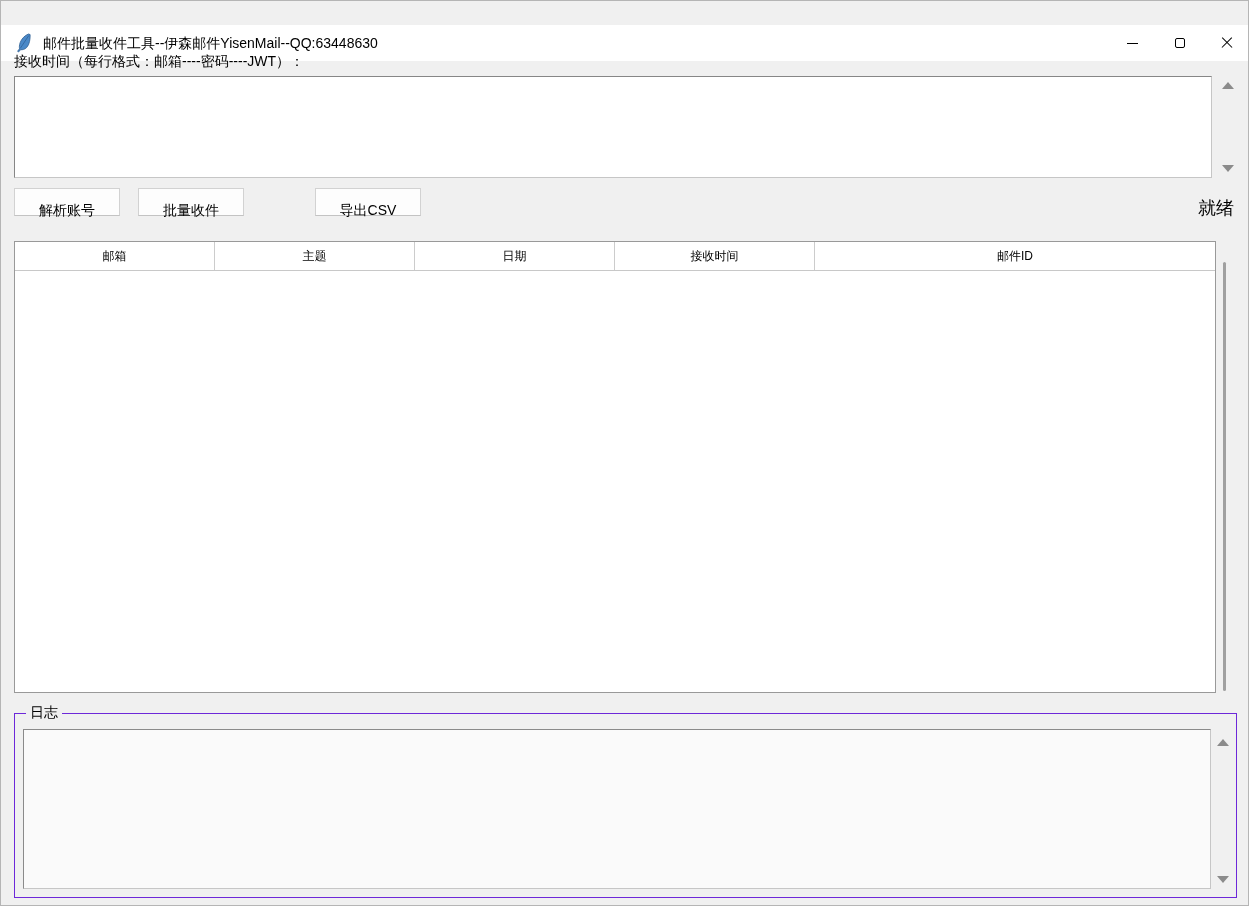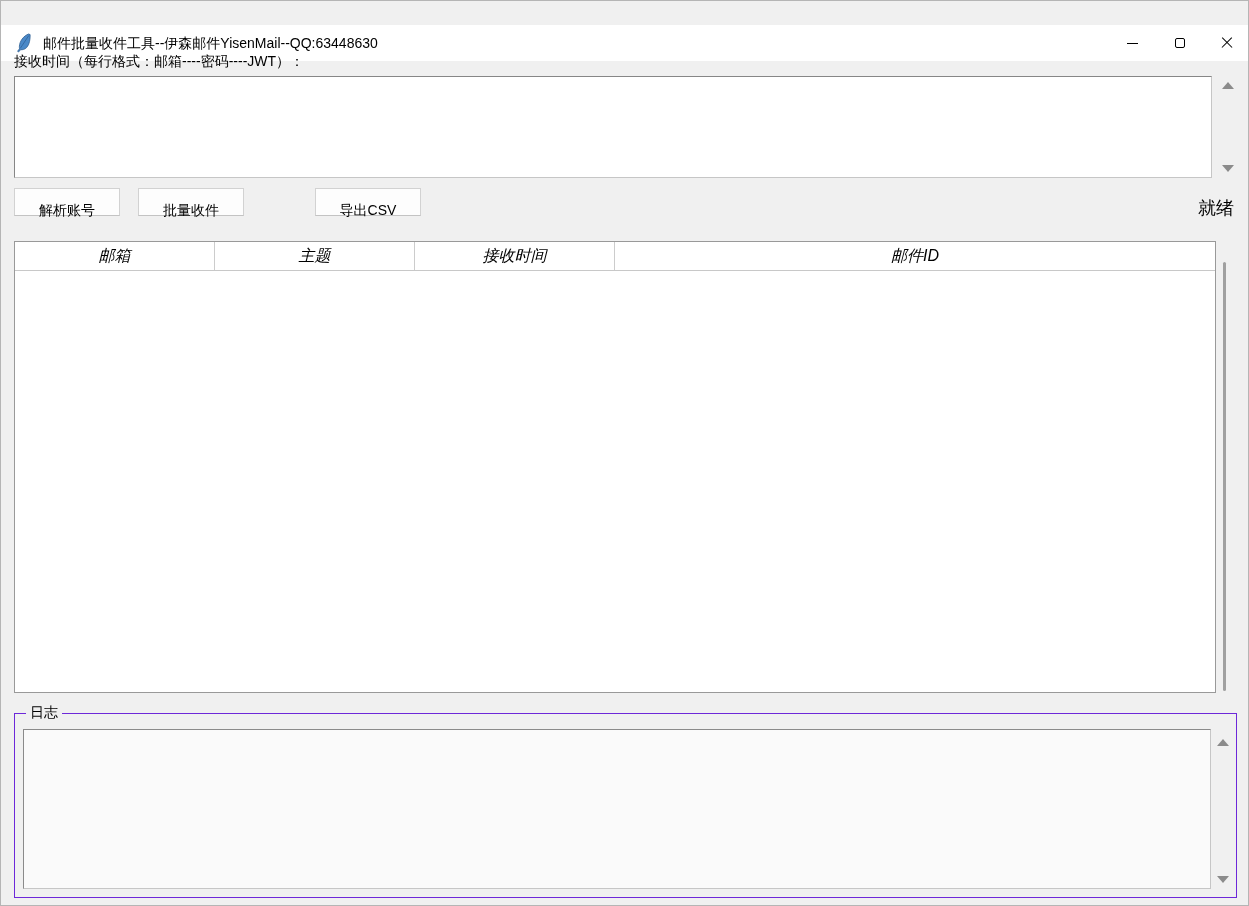--- a/index.html
+++ b/index.html
@@ -57,21 +57,21 @@
   .status-text{position:absolute;top:195px;right:14px;font-size:18px;}
 
   
   .mail-table{
     position:absolute;left:13px;top:240px;width:1202px;height:452px;
     background:#ffffff;border:1px solid #999999;
   }
   .table-header{display:flex;height:29px;background:#ffffff;border-bottom:1px solid #c8c8c8;}
   .th-cell{
     width:200px;flex:0 0 200px;display:flex;align-items:center;justify-content:center;
-    font-size:16px;border-right:1px solid #cccccc;font-style:italic;
+    font-size:12px;border-right:1px solid #cccccc;
   }
   .th-cell:last-child{flex:1 1 auto;border-right:none;}
   .table-body{height:421px;background:#ffffff;}
   .table-scrollthumb{
     position:absolute;left:1222px;top:261px;width:3px;height:429px;
     background:#a0a0a0;border-radius:2px;
   }
 
   
   .log-frame{
@@ -122,20 +122,21 @@
 
 <button class="btn btn-parse">解析账号</button>
 <button class="btn btn-receive">批量收件</button>
 <button class="btn btn-export">导出CSV</button>
 <div class="status-text">就绪</div>
 
 <div class="mail-table">
   <div class="table-header">
     <div class="th-cell">邮箱</div>
     <div class="th-cell">主题</div>
+    <div class="th-cell">日期</div>
     <div class="th-cell">接收时间</div>
     <div class="th-cell">邮件ID</div>
   </div>
   <div class="table-body"></div>
 </div>
 <div class="table-scrollthumb"></div>
 
 <div class="log-frame">
   <span class="log-label">日志</span>
   <textarea class="log-text" spellcheck="false" readonly="" style=""></textarea>

